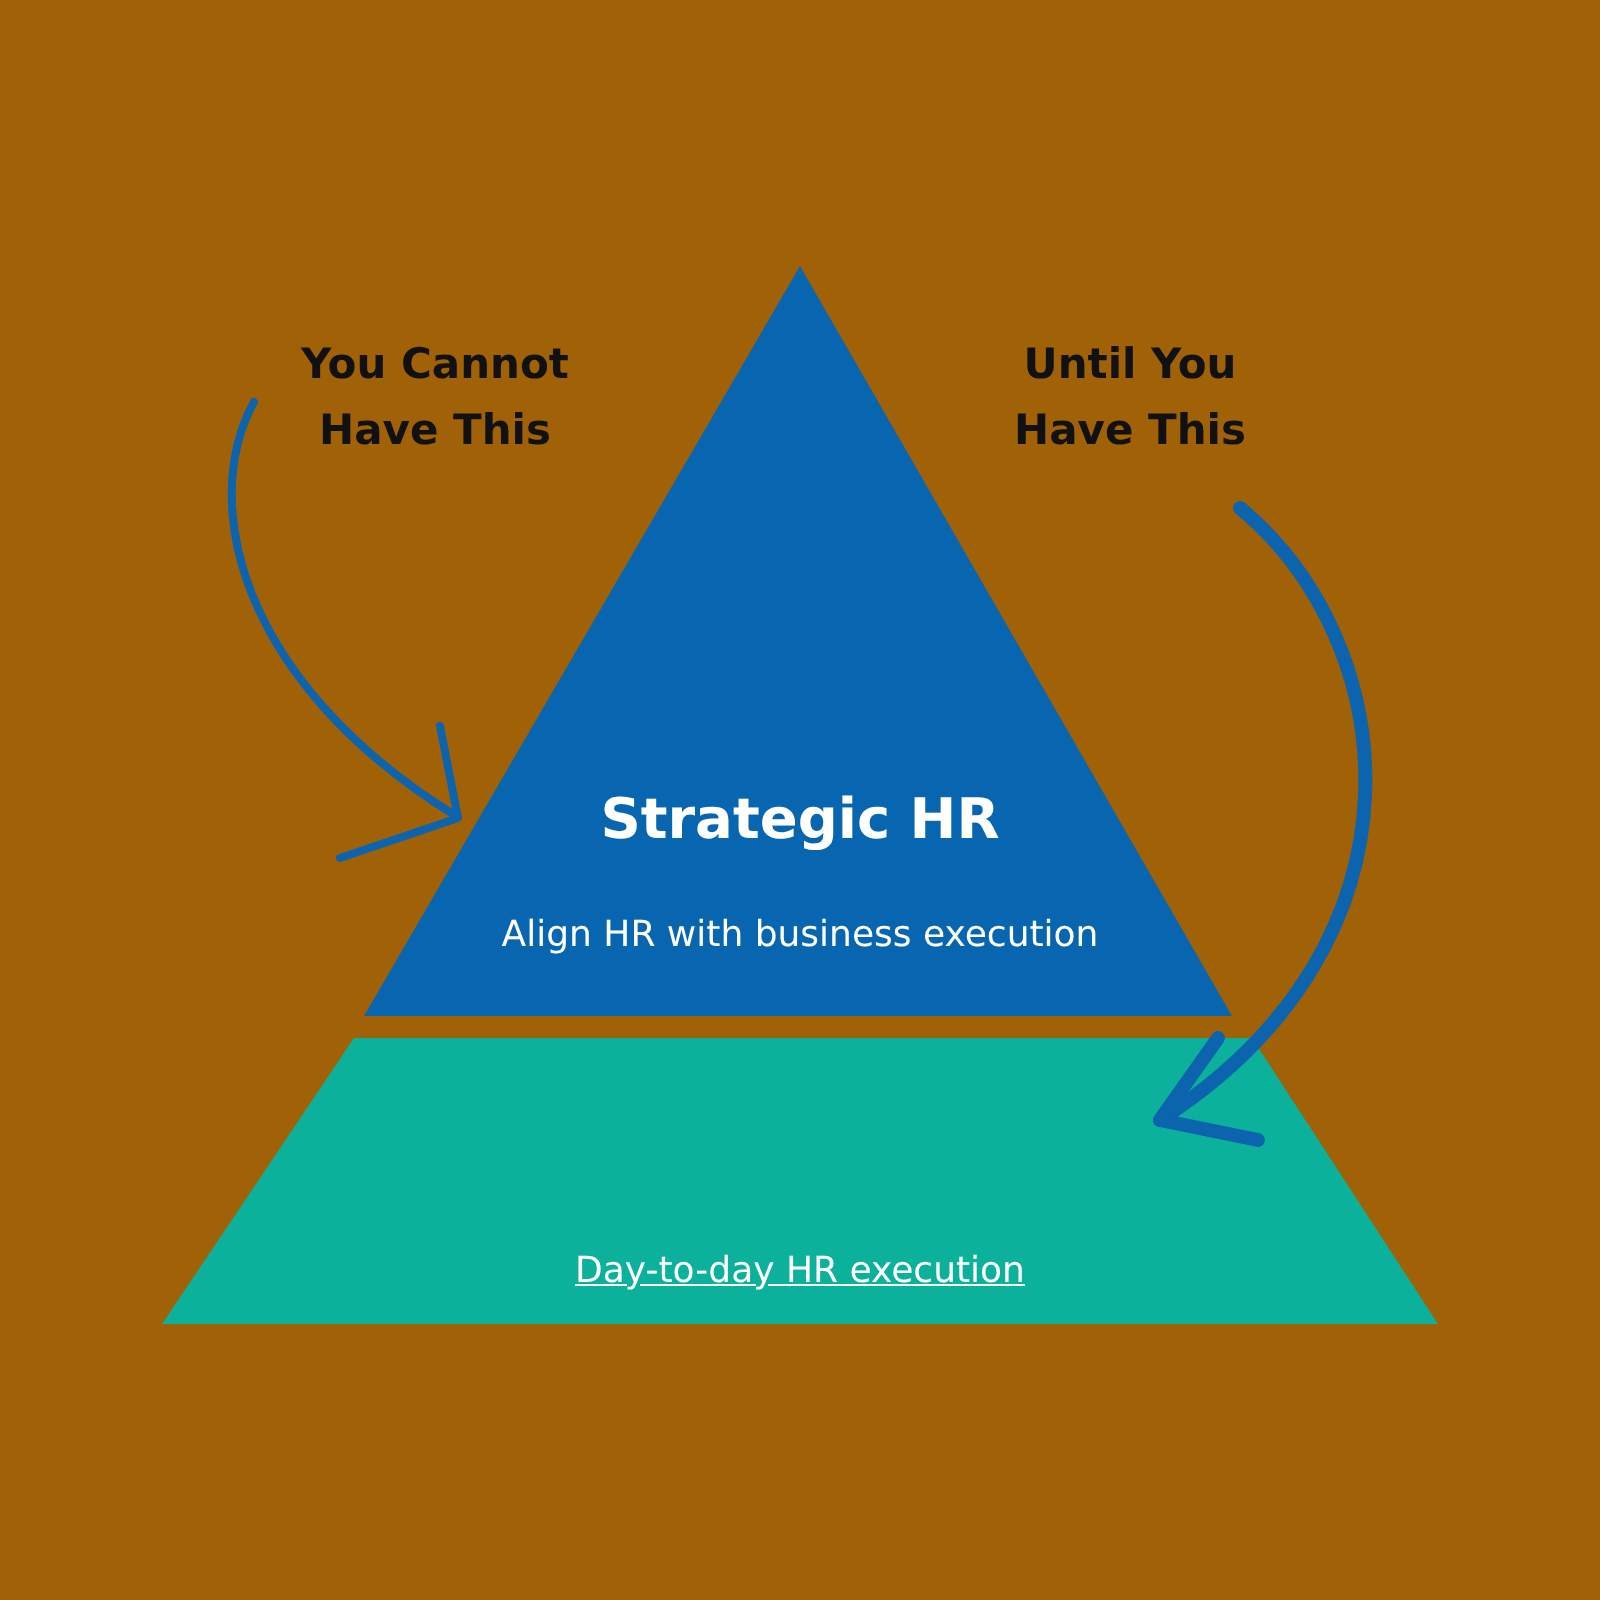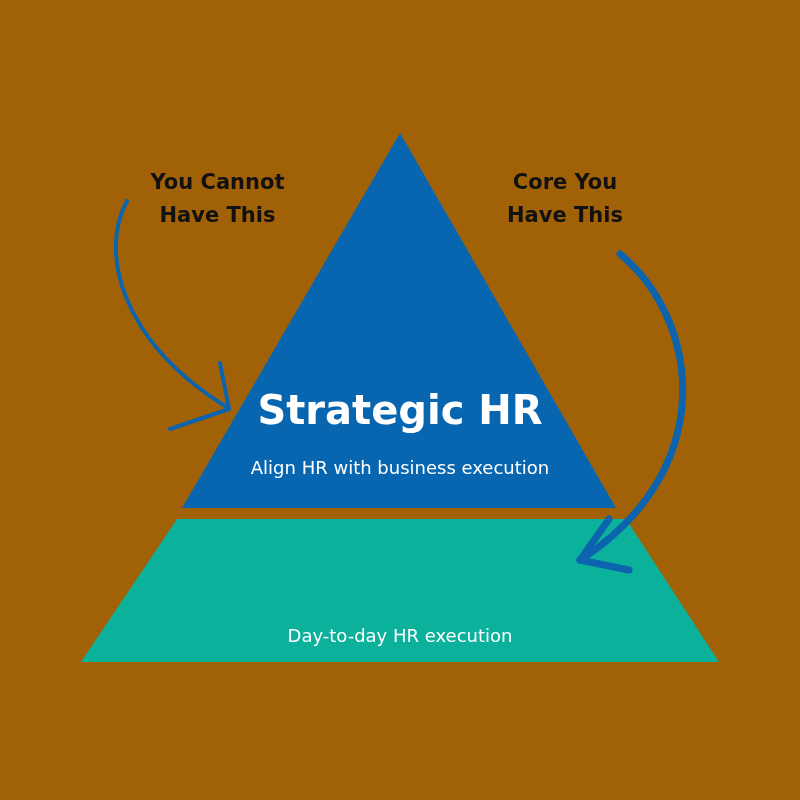--- a/index.html
+++ b/index.html
@@ -37,22 +37,22 @@
       <path d="M609,519 L580,560 L629,570" stroke-width="7"></path>
     </g>
   </svg>
 
   <div class="label callout" style="left:140px; top:166px; width:155px;">
     <span>You Cannot</span>
     <span>Have This</span>
   </div>
 
   <div class="label callout" style="left:490px; top:166px; width:150px;">
-    <span>Core You</span>
+    <span>Until You</span>
     <span>Have This</span>
   </div>
 
-  <div class="label tier-title" style="left:200px; top:385px; width:400px; font-size:40px; line-height:50px;">Strategic HR</div>
+  <div class="label tier-title" style="left:200px; top:385px; width:400px; font-size:28px; line-height:50px;">Strategic HR</div>
   <div class="label tier-sub" style="left:200px; top:455px; width:400px; font-size:18px; line-height:26px;">Align HR with business execution</div>
 
-  <div class="label tier-sub" style="left:150px; top:623px; width:500px; font-size:18px; line-height:26px;">Day-to-day HR execution</div>
+  <div class="label tier-sub" style="left:150px; top:623px; width:500px; font-size:18px; line-height:26px;text-decoration:underline;">Day-to-day HR execution</div>
 
 </div>
 
 </body></html>

